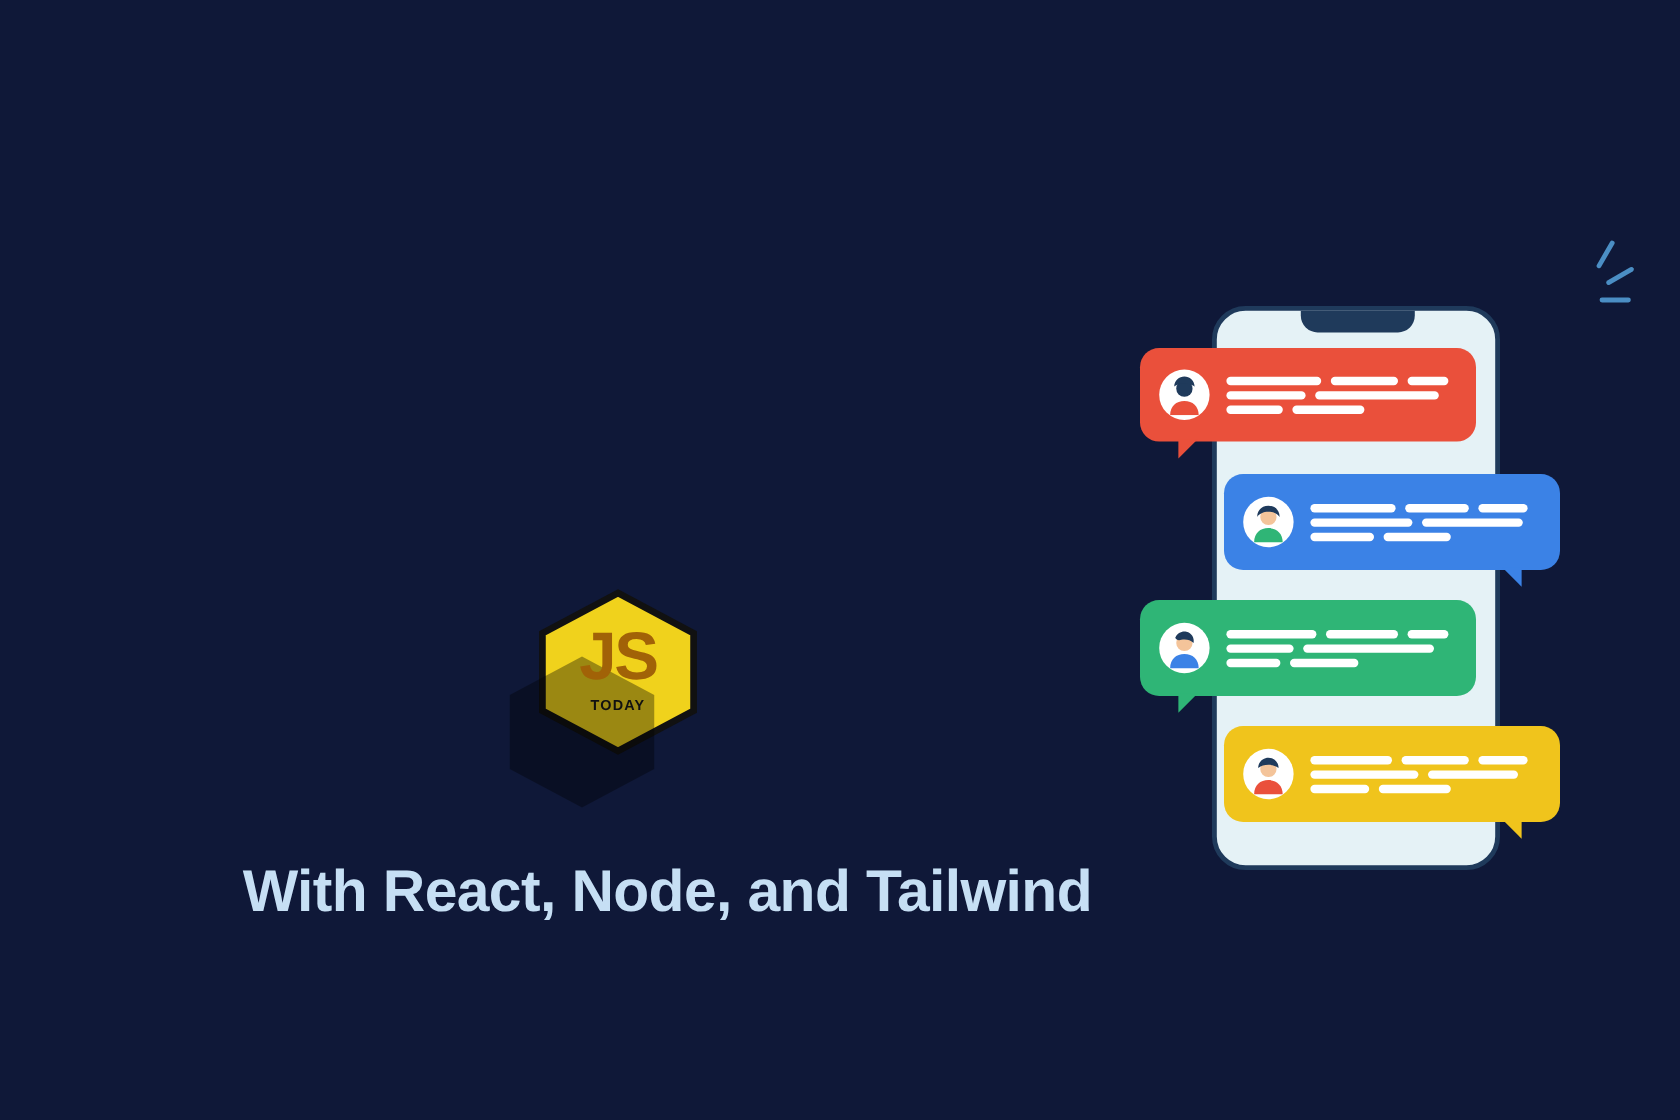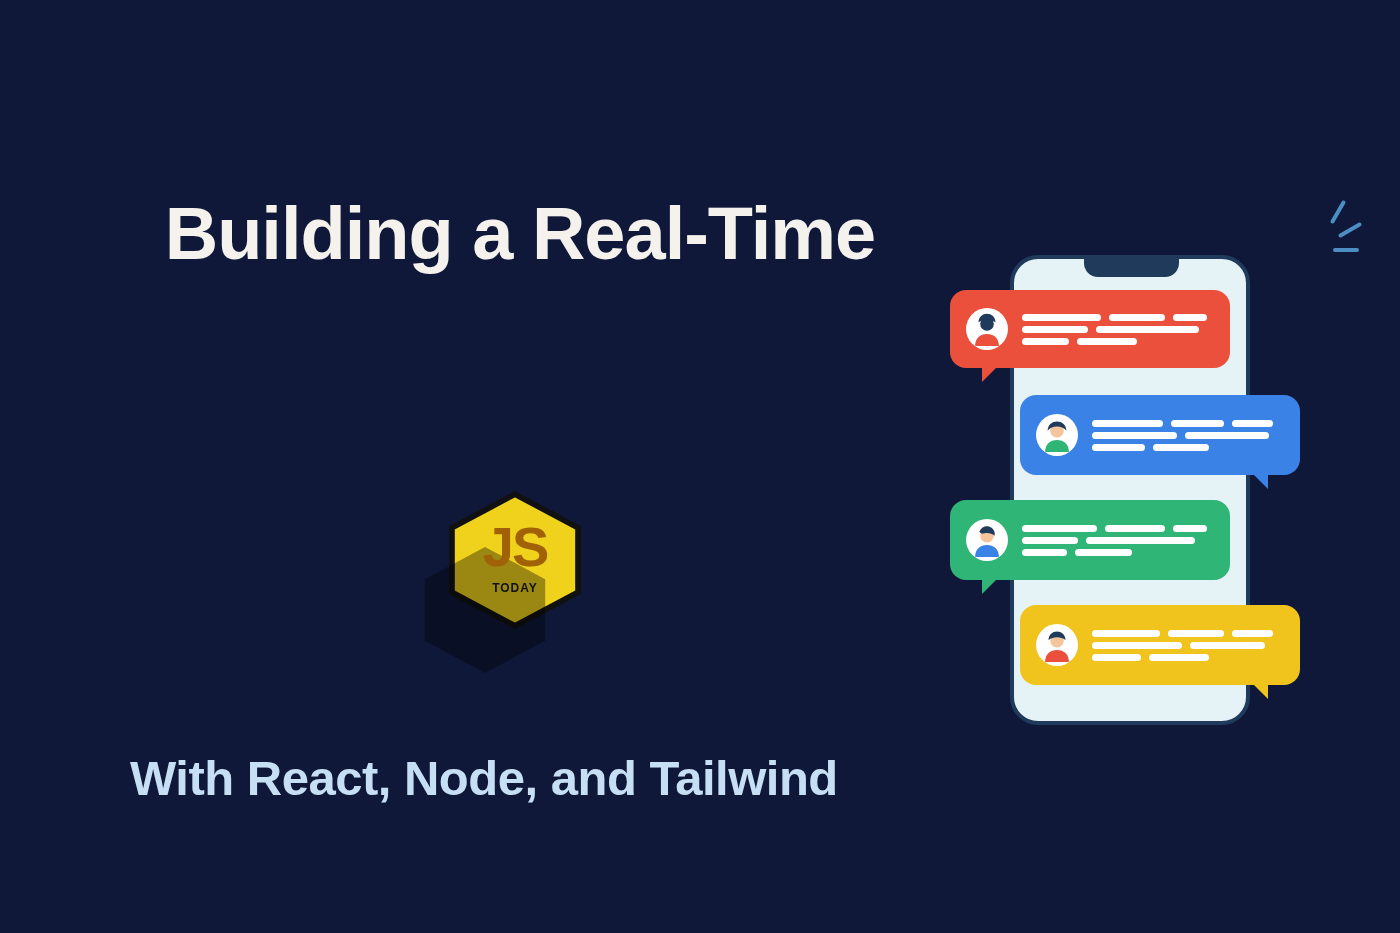--- a/index.html
+++ b/index.html
@@ -36,26 +36,25 @@
 .logo-wrap {
   position: absolute;
   left: 435px;
   top: 490px;
 }
 .subtitle {
   position: absolute;
   left: 130px;
   top: 715px;
   width: 780px;
-  text-align: left;
+  text-align: right;
   font-size: 49px;
   font-weight: 900;
   color: #c6dff4;
   letter-spacing: -0.5px;
-  margin-top: 35px;
 }
 .phone-wrap {
   position: absolute;
   left: 950px;
   top: 230px;
   width: 350px;
   height: 520px;
 }
 .phone-body {
   position: absolute;
@@ -155,21 +154,20 @@
   text-align: center;
 }
 .hex-shadow {
   position:absolute; left:-30px; top:50px; width:100px; height:90px; opacity:0.35;
 }
 </style>
 </head>
 <body>
 
 <div class="text-block">
-  <div class="title-line1">Building a Real-Time</div>
 </div>
 
 <div class="logo-wrap">
   <div class="hex">
     <svg class="hex-shadow" viewBox="0 0 100 100">
       <polygon points="50,5 93,28 93,72 50,95 7,72 7,28" fill="#000"></polygon>
     </svg>
     <svg viewBox="0 0 100 100">
       <polygon points="50,3 95,27 95,73 50,97 5,73 5,27" fill="#f0d21c" stroke="#111" stroke-width="4"></polygon>
     </svg>

